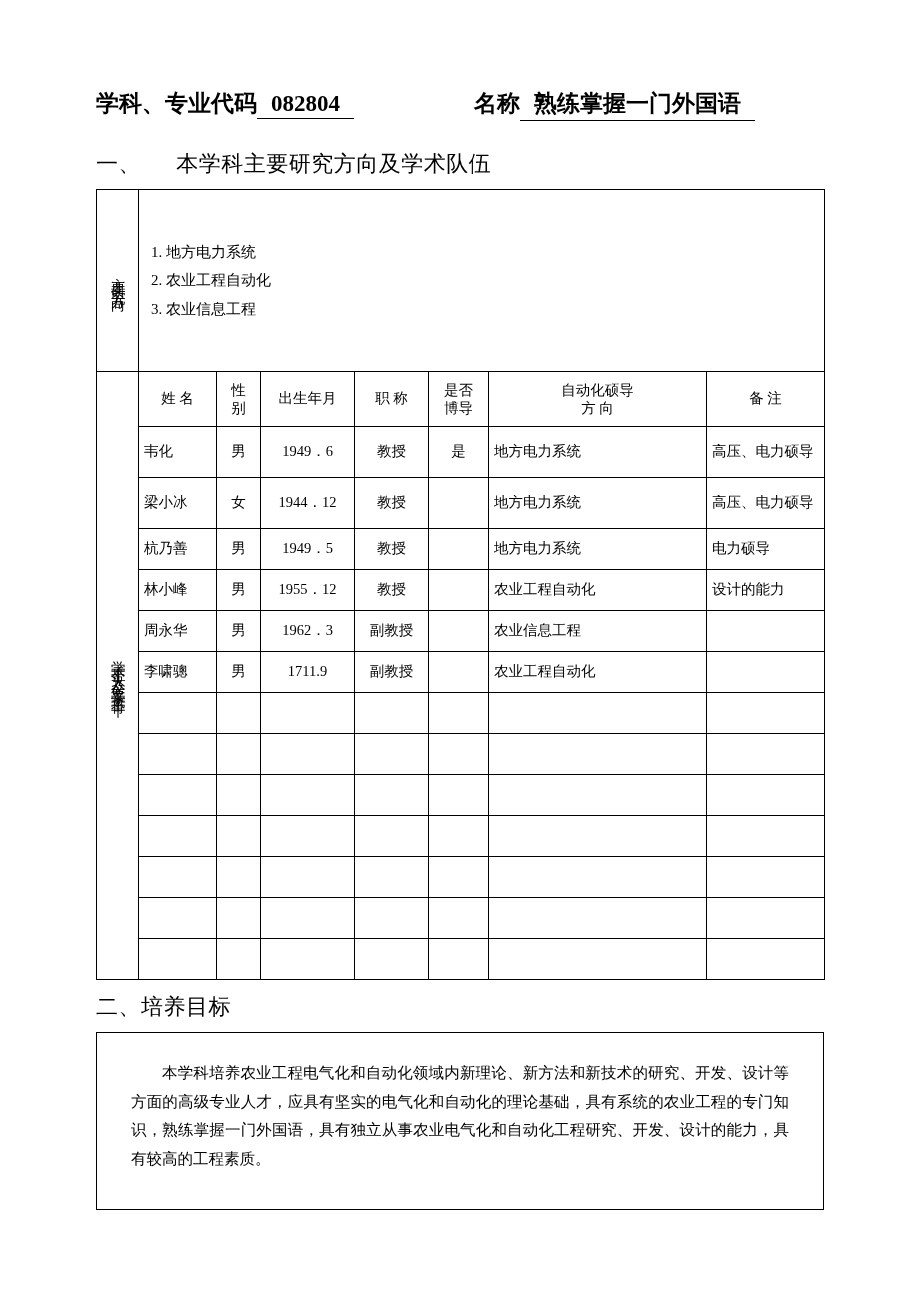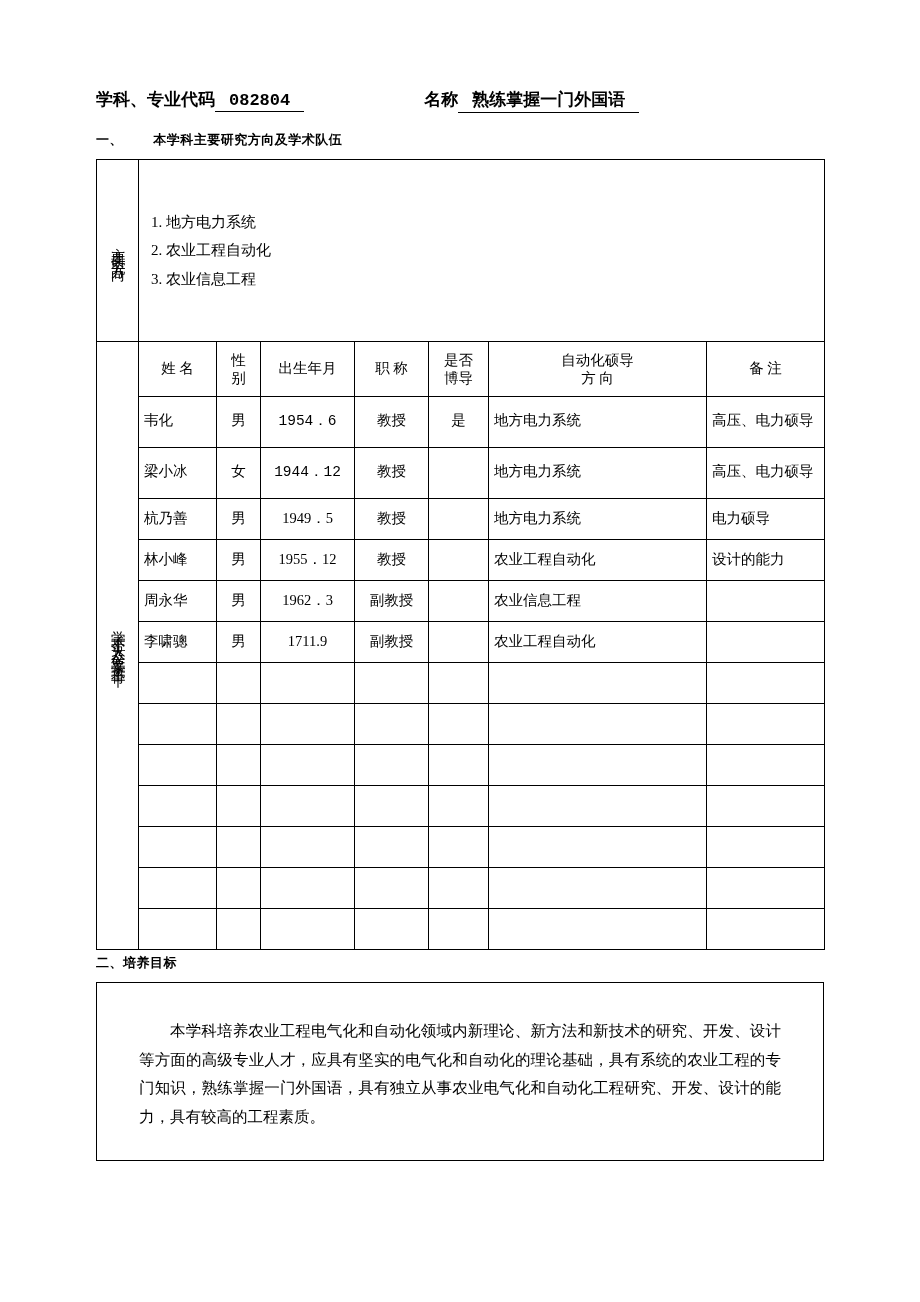--- a/index.html
+++ b/index.html
@@ -20,40 +20,39 @@
     height: 1302px;
     box-sizing: border-box;
     padding: 88px 96px 0 96px;
   }
 
   
   .header-line {
     display: flex;
     align-items: baseline;
     font-weight: bold;
-    font-size: 17px;
-    margin-bottom: 18px;
+    font-size: 23px;
+    margin-bottom: 28px;
   }
   .header-label {
     white-space: nowrap;
   }
   .header-value {
     border-bottom: 1.5px solid #000;
     padding: 0 14px 1px 14px;
     white-space: nowrap;
-    font-family: Liberation Mono, monospace;
   }
   .header-gap {
     width: 120px;
   }
 
   
   .section-title {
-    font-weight: bold;
-    font-size: 13px;
+    font-weight: normal;
+    font-size: 22px;
     font-family: "Liberation Sans", sans-serif;
     margin: 6px 0 10px 0;
     letter-spacing: 0.5px;
   }
   .section-title .num-space {
     display: inline-block;
     width: 22px;
   }
 
   
@@ -102,33 +101,33 @@
     text-align: center;
     height: 48px;
     font-size: 15px;
   }
   .staff-head .two-line {
     line-height: 1.25;
   }
   .cell-center { text-align: center; }
   .cell-left { text-align: left; padding-left: 8px; }
   .row-h td { height: 34px; }
-  .row-h2 td { height: 44px; font-family: Liberation Mono, monospace; }
+  .row-h2 td { height: 44px; }
 
   
   .objective-box {
     border: 1px solid #000;
     width: 728px;
     box-sizing: border-box;
     min-height: 178px;
     margin-top: 2px;
     padding: 26px 34px 20px 34px;
   }
   .objective-box p {
-    margin: 8px;
+    margin: 0;
     font-size: 15.5px;
     line-height: 1.85;
     text-align: justify;
     text-indent: 2em;
   }
 </style>
 </head>
 <body>
 
 <div class="page">
@@ -191,21 +190,21 @@
       <td class="two-line">
         <div>自动化硕导</div>
         <div>方  向</div>
       </td>
       <td>备 注</td>
     </tr>
 
     <tr class="row-h2">
       <td class="cell-left">韦化</td>
       <td class="cell-center">男</td>
-      <td class="cell-center">1954．6</td>
+      <td class="cell-center">1949．6</td>
       <td class="cell-center">教授</td>
       <td class="cell-center">是</td>
       <td class="cell-left">地方电力系统</td>
       <td class="cell-left">高压、电力硕导</td>
     </tr>
     <tr class="row-h2">
       <td class="cell-left">梁小冰</td>
       <td class="cell-center">女</td>
       <td class="cell-center">1944．12</td>
       <td class="cell-center">教授</td>
@@ -308,21 +307,21 @@
       <td class="cell-center"></td>
       <td class="cell-center"></td>
       <td class="cell-center"></td>
       <td class="cell-center"></td>
       <td class="cell-left"></td>
       <td class="cell-left"></td>
     </tr>
   </tbody>
     </table>
 
-  <div class="section-title" style="margin-top:4px">
+  <div class="section-title" style="margin-top:12px">
     <span>二、</span><span>培养目标</span>
   </div>
 
   <div class="objective-box">
     <p>本学科培养农业工程电气化和自动化领域内新理论、新方法和新技术的研究、开发、设计等方面的高级专业人才，应具有坚实的电气化和自动化的理论基础，具有系统的农业工程的专门知识，熟练掌握一门外国语，具有独立从事农业电气化和自动化工程研究、开发、设计的能力，具有较高的工程素质。</p>
   </div>
 
 </div>
 
 </body></html>

